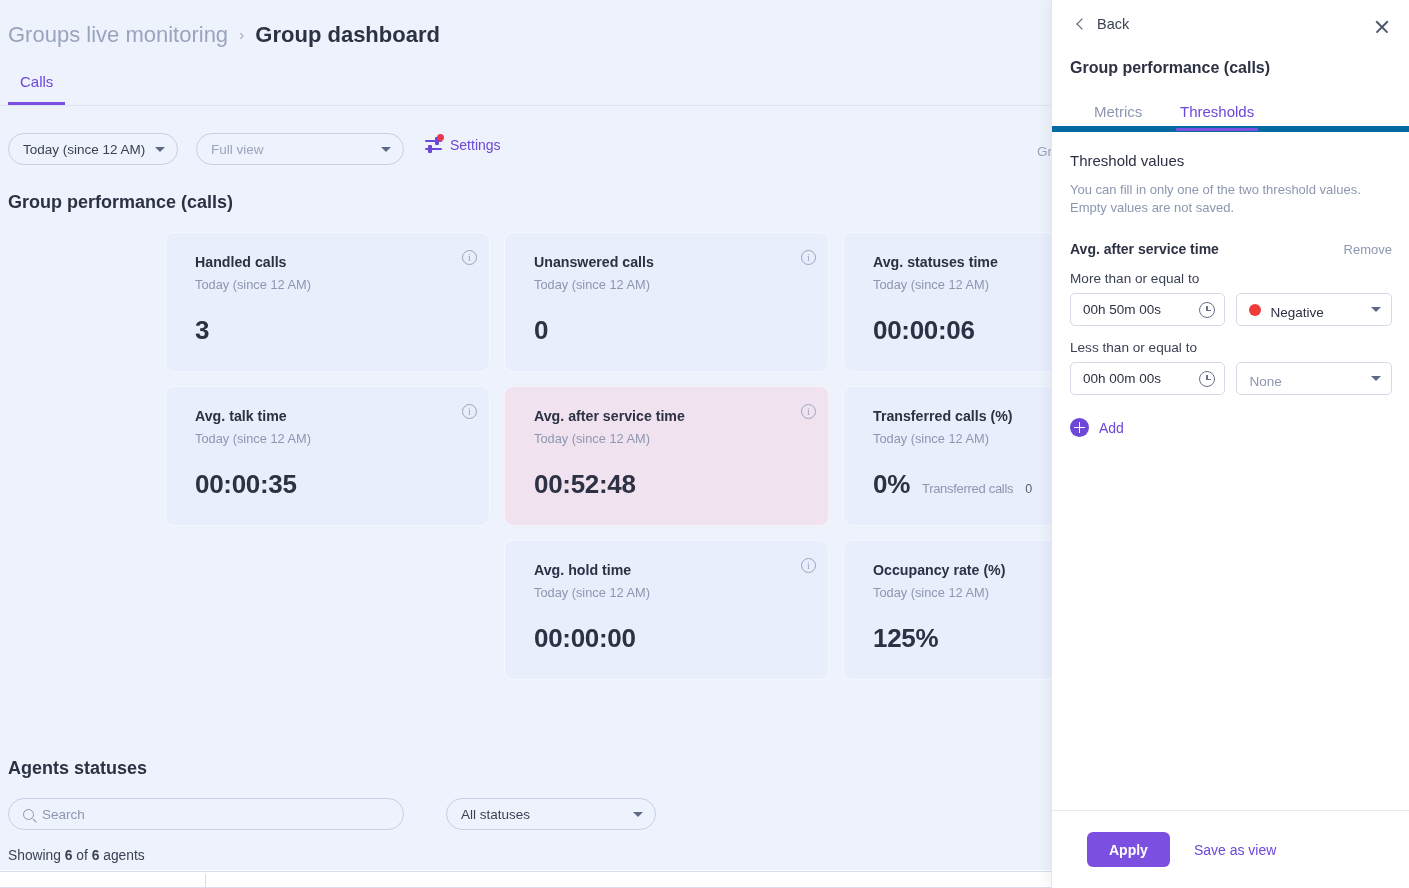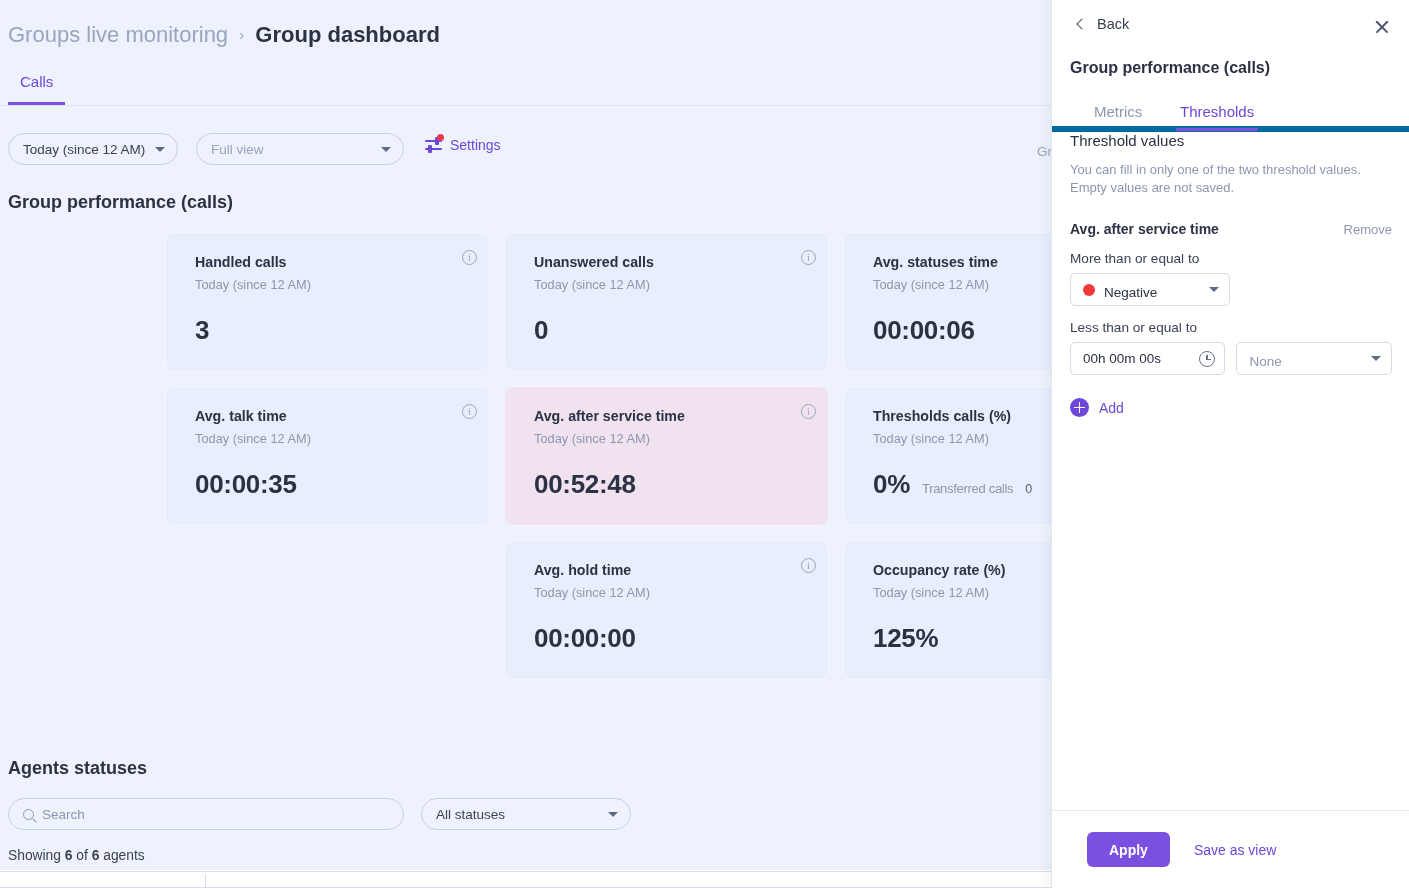--- a/index.html
+++ b/index.html
@@ -127,21 +127,21 @@
   }
   .search-ico {
     width: 11px; height: 11px; border: 1.4px solid #8d97b0; border-radius: 50%;
     position: relative; margin-right: 8px;
   }
   .search-ico::after {
     content: ""; position: absolute; right: -4px; bottom: -3px;
     width: 5px; height: 1.4px; background: #8d97b0; transform: rotate(45deg);
   }
   .search-ph { font-size: 13.5px; color: #8d97b0; }
-  #statusFilter { left: 413px; top: 0; width: 210px; position: absolute; }
+  #statusFilter { left: 438px; top: 0; width: 210px; position: absolute; }
 
   .showing {
     position: absolute; left: 8px; top: 848px;
     font-size: 13.8px; color: #3b4254;
   }
   .showing b { font-weight: 700; }
 
   .table-head {
     position: absolute; left: 0; top: 871px; width: 1409px; height: 17px;
     background: #ffffff; border-top: 1px solid #d8dde9; border-bottom: 1px solid #d8dde9;
@@ -189,21 +189,21 @@
     position: absolute; top: 0; height: 34px; line-height: 30px;
     font-size: 15px; cursor: pointer; padding: 0 4px;
   }
   #tabMetrics { left: 38px; color: #8d97b0; }
   #tabThresholds {
     left: 124px; color: #6c47d8; font-weight: 400;
     border-bottom: 3px solid #7b4fe0;
   }
 
   .panel-body { position: absolute; left: 0; top: 132px; width: 358px; padding: 0 18px; }
-  .tv-title { font-size: 15px; color: #2c3143; }
+  .tv-title { font-size: 15px; color: #2c3143; margin-top: 20px; }
   .tv-desc { font-size: 13px; color: #8d97b0; line-height: 18px; margin-top: 12px; }
 
   .thr-head {
     display: flex; align-items: baseline; justify-content: space-between;
     margin-top: 24px;
   }
   .thr-name { font-size: 14px; font-weight: 700; color: #2c3143; }
   .thr-remove { font-size: 13px; color: #8d97b0; cursor: pointer; }
 
   .field-label { font-size: 13.6px; color: #3b4254; margin-top: 14px; }
@@ -343,21 +343,21 @@
         </div>
         <div class="card alert">
           <div class="card-title">Avg. after service time</div>
           <div class="card-sub">Today (since 12 AM)</div>
           <div class="card-value">
             <span>00:52:48</span>
           </div>
           <div class="info-ico">i</div>
         </div>
         <div class="card">
-          <div class="card-title">Thresholds calls (%)</div>
+          <div class="card-title">Transferred calls (%)</div>
           <div class="card-sub">Today (since 12 AM)</div>
           <div class="card-value">
             <span>0%</span>
             <span class="vsub">Transferred calls</span>
             <span class="vsubnum">0</span>
           </div>
           <div class="info-ico">i</div>
         </div>
         <div class="card">
           <div class="card-title">Avg. hold time</div>
@@ -423,20 +423,24 @@
       <div class="tv-title">Threshold values</div>
       <div class="tv-desc">You can fill in only one of the two threshold values. Empty values are not saved.</div>
 
       <div class="thr-head">
         <span class="thr-name">Avg. after service time</span>
         <span class="thr-remove">Remove</span>
       </div>
 
       <div class="field-label">More than or equal to</div>
       <div class="field-row">
+        <div class="time-input">
+          <span class="time-val">00h 50m 00s</span>
+          <span class="clock-ico"></span>
+        </div>
         <div class="select-box">
           <span class="sel-dot" id="sevDot" style="background: rgb(240, 59, 59);"></span>
           <span class="sel-label">Negative</span>
           <span class="sel-caret"></span>
         </div>
       </div>
 
       <div class="field-label">Less than or equal to</div>
       <div class="field-row">
         <div class="time-input">

